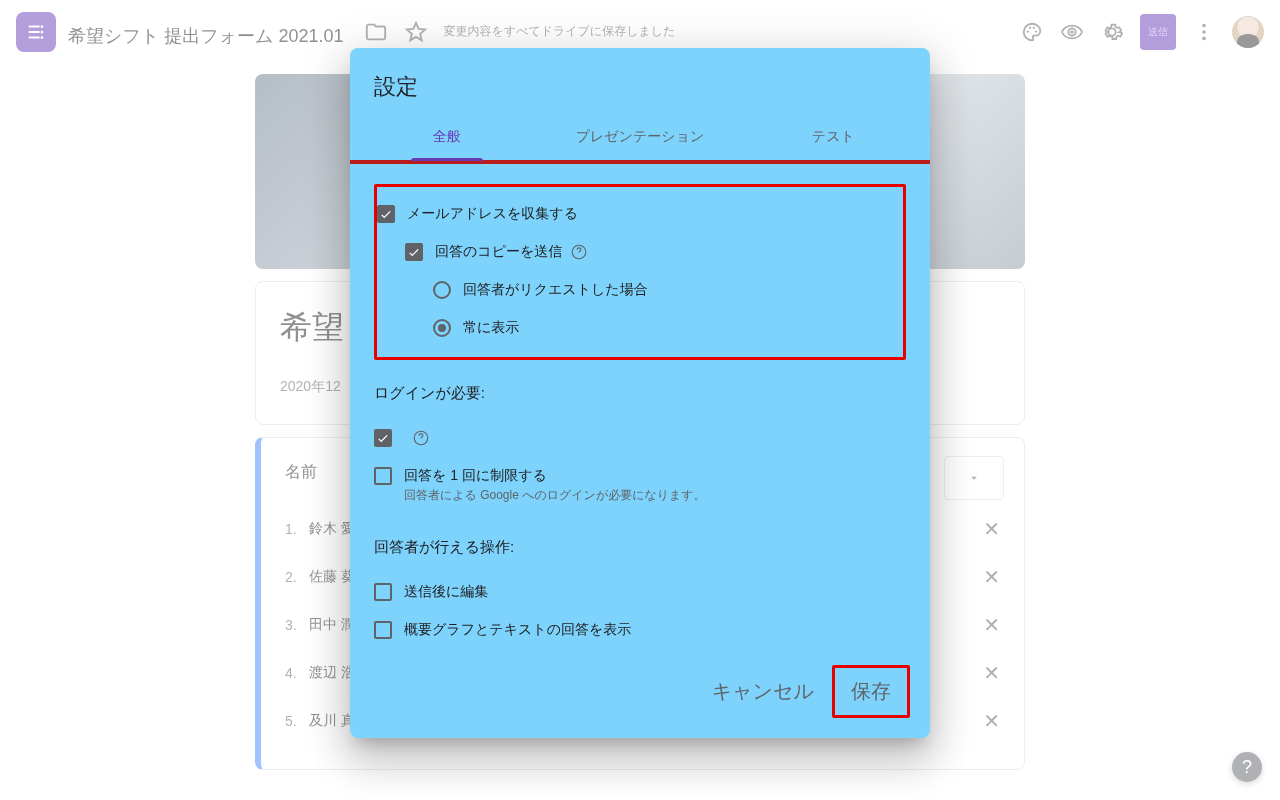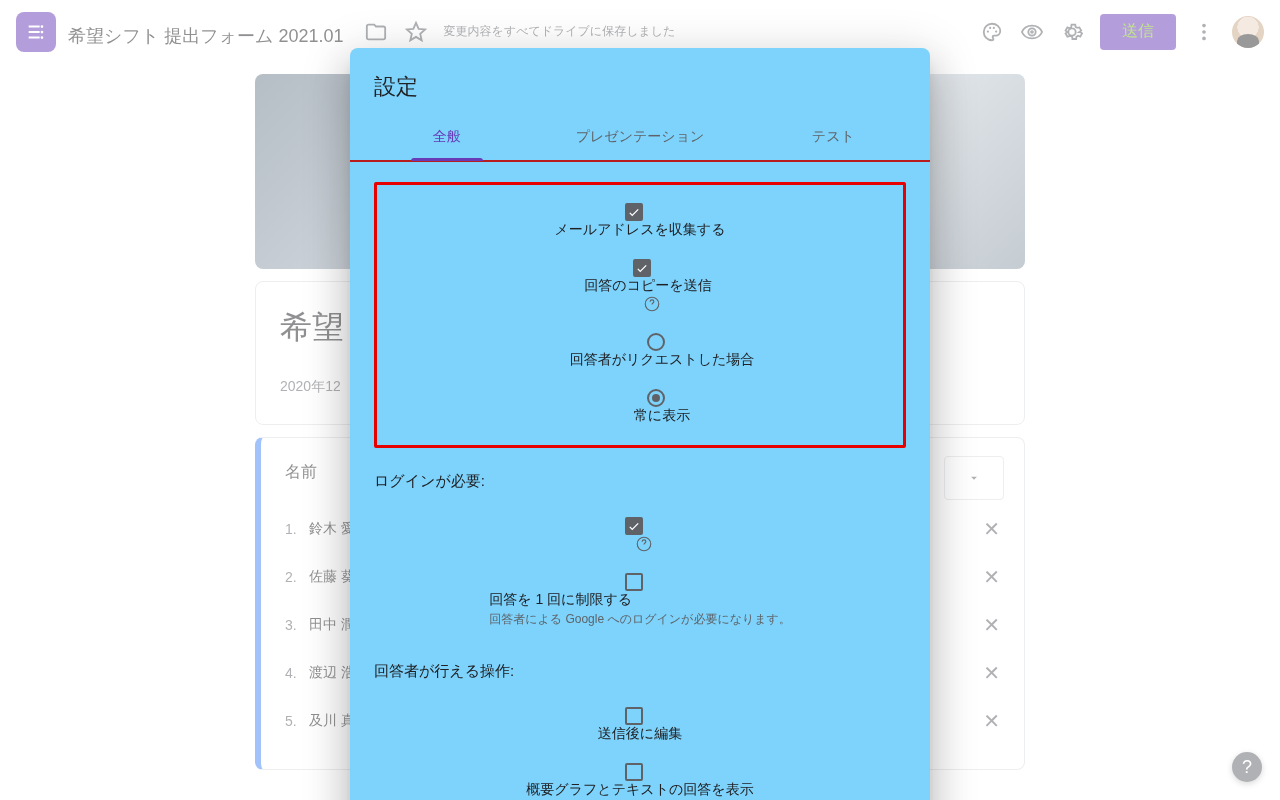--- a/index.html
+++ b/index.html
@@ -7,21 +7,21 @@
 
 
 .header { display: flex; align-items: center; height: 64px; padding: 0 16px; border-bottom: 1px solid transparent; }
 .logo { width: 40px; height: 40px; background: #673ab7; border-radius: 8px; display: flex; align-items: center; justify-content: center; margin-right: 12px; flex-shrink:0; }
 .logo svg { width: 22px; height: 22px; fill: #fff; }
 .title { font-size: 18px; color: #202124; margin-right: 12px; white-space: nowrap; margin-top: 8px; }
 .icon-btn { width: 40px; height: 40px; display: flex; align-items: center; justify-content: center; border-radius: 50%; color: #5f6368; cursor: pointer; }
 .icon-btn svg { width: 22px; height: 22px; fill: currentColor; }
 .save-status { font-size: 12px; color: #5f6368; margin-left: 8px; line-height: 1.4; }
 .header-spacer { flex: 1; }
-.send-btn { background: #673ab7; color: #84cc16; border: none; border-radius: 4px; padding: 0 22px; height: 36px; font-size: 16px; font-weight: 500; cursor: pointer; margin: 0 8px; }
+.send-btn { background: #673ab7; color: #c4b5fd; border: none; border-radius: 4px; padding: 0 8px; height: 36px; font-size: 10px; font-weight: 500; cursor: pointer; margin: 0 8px; }
 .avatar { width: 32px; height: 32px; border-radius: 50%; background: #e8d5c4; background-image: radial-gradient(circle at 50% 35%, #e8d5c4 40%, #c9a886 41%); display:flex; align-items:flex-end; justify-content:center; overflow:hidden; margin-left:8px; }
 .avatar::after{ content:""; width:22px; height:14px; background:#333; border-radius:50% 50% 0 0; }
 
 
 .page { position: absolute; inset: 0; }
 .bg-header-image { width: 770px; height: 195px; margin: 10px auto 0; background: linear-gradient(135deg,#6b7b8c 0%,#a8b5c0 40%,#d8dfe5 60%,#8a98a5 100%); border-radius: 8px; position: relative; }
 .form-card { width: 770px; margin: 12px auto 0; background:#fff; border:1px solid #dadce0; border-radius:8px; padding:24px 24px 28px; }
 .form-card h1 { font-size: 32px; font-weight: 400; color:#202124; }
 .form-card .sub { font-size: 14px; color:#5f6368; margin-top: 28px; }
 .q-card { width: 770px; margin: 12px auto 0; background:#fff; border:1px solid #dadce0; border-left:6px solid #4285f4; border-radius:8px; padding: 24px; position: relative; }
@@ -31,27 +31,27 @@
 .q-option .num { width:24px; color:#5f6368; }
 .q-option .opt-text { flex:1; }
 .q-option .x { color:#5f6368; font-size:20px; cursor:pointer; }
 
 
 .overlay { position:absolute; inset:0; background: rgba(255,255,255,0.5); display:flex; align-items:flex-start; justify-content:center; }
 
 
 .dialog { width: 580px; background:#7dd3fc; border-radius: 8px; box-shadow: 0 11px 15px -7px rgba(0,0,0,.2), 0 24px 38px 3px rgba(0,0,0,.14), 0 9px 46px 8px rgba(0,0,0,.12); margin-top: 48px; display:flex; flex-direction:column; }
 .dialog-title { font-size: 22px; color:#202124; padding: 24px 24px 12px; font-weight: 400; }
-.tabs { display:flex; border-bottom:2px solid #b91c1c; }
+.tabs { display:flex; border-bottom:4px solid #b91c1c; }
 .tab { flex:1; text-align:center; font-size:14px; color:#5f6368; padding: 14px 0; cursor:pointer; position:relative; }
 .tab.active { color:#673ab7; font-weight:500; }
 .tab.active::after { content:""; position:absolute; left:50%; transform:translateX(-50%); bottom:-1px; width:72px; height:3px; background:#673ab7; border-radius:3px 3px 0 0; }
 .dialog-body { padding: 12px 24px 0; }
 .section-label { font-size: 15px; color:#202124; font-weight:500; margin: 24px 0 16px; }
-.row { display:flex; align-items:center; padding: 10px 12px; font-size:14px; color:#202124;flex-direction:column; }
+.row { display:flex; align-items:flex-start; padding: 10px 0; font-size:14px; color:#202124; }
 .row.indent1 { padding-left: 28px; }
 .row.indent2 { padding-left: 56px; }
 .row .help-sub { font-size:12px; color:#5f6368; margin-top:2px; }
 .cb, .rb { width:18px; height:18px; margin-right:12px; flex-shrink:0; display:inline-flex; align-items:center; justify-content:center; border-radius:2px; }
 .cb { border:2px solid #5f6368; }
 .cb.checked { background:#5f6368; border-color:#5f6368; }
 .cb.checked svg { width:14px; height:14px; fill:#fff; }
 .rb { border:2px solid #5f6368; border-radius:50%; }
 .rb.selected::after { content:""; width:8px; height:8px; border-radius:50%; background:#5f6368; }
 .help-icon { width:18px; height:18px; margin-left:8px; color:#5f6368; }

